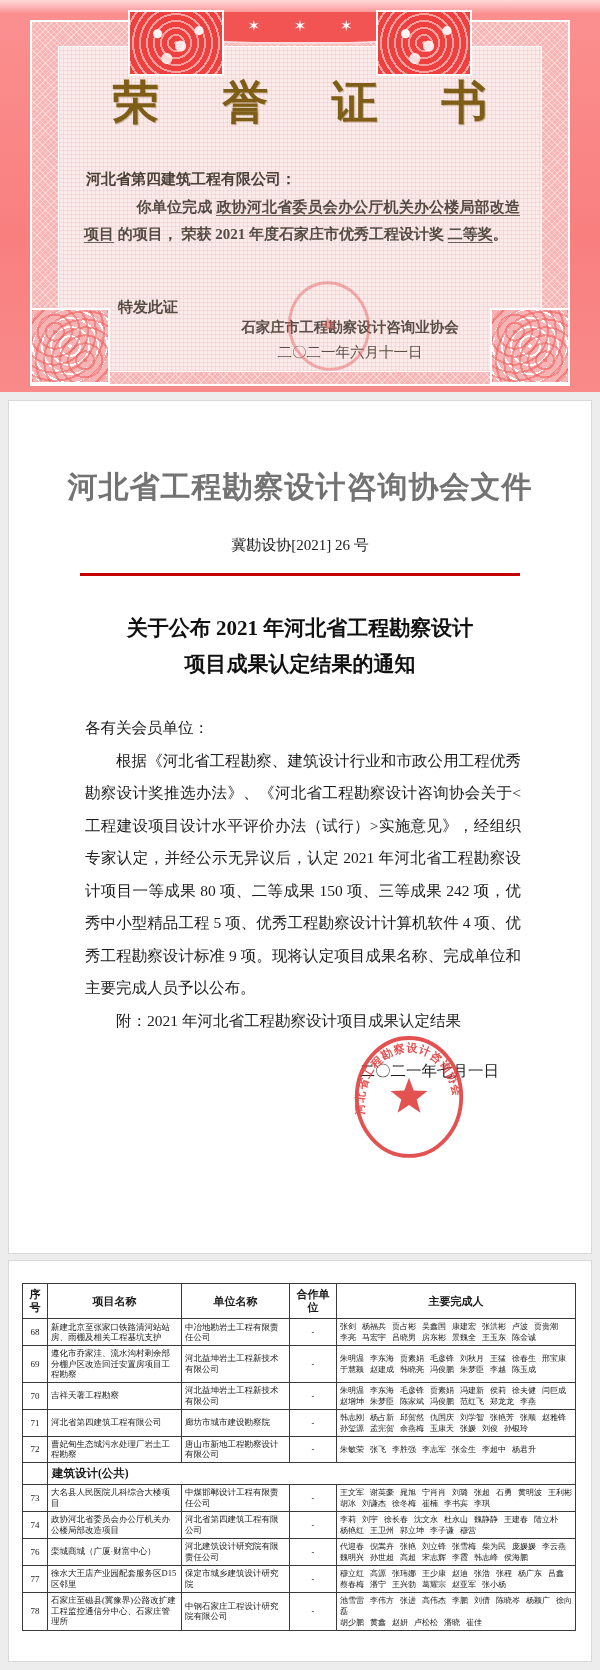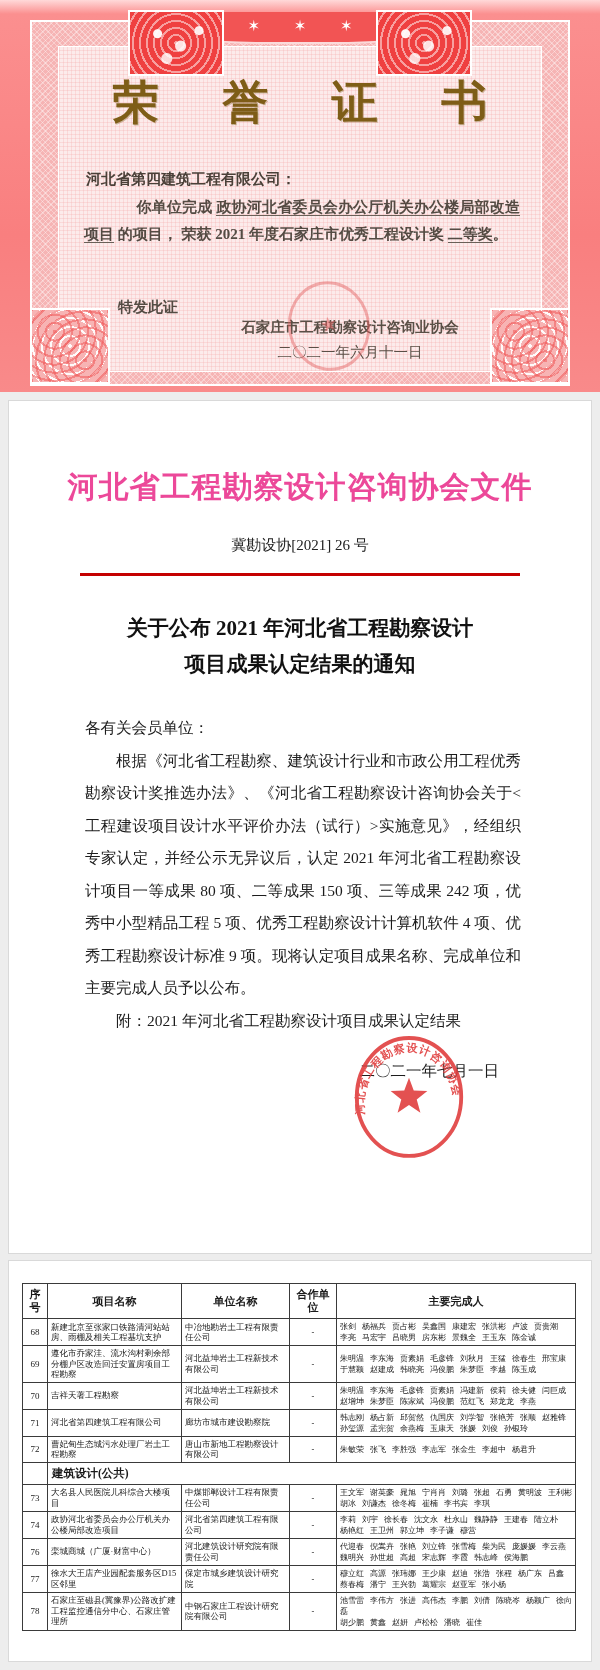--- a/index.html
+++ b/index.html
@@ -81,21 +81,21 @@
     color:rgba(226,92,92,.5);text-align:center;line-height:80px;font-size:20px;
   }
   
   .page{
     position:relative;margin:0 8px;background:#ffffff;
     border:1px solid #d9d9d9;box-sizing:border-box;
   }
   .doc-page{margin-top:8px;height:854px;}
   .doc-title{
     margin:66px 0 0 0;text-align:center;
-    font-size:30px;font-weight:bold;color:#ec4899;letter-spacing:1px;
+    font-size:30px;font-weight:bold;color:#737373;letter-spacing:1px;
   }
   .doc-number{margin-top:28px;text-align:center;font-size:15px;color:#222;}
   .doc-redline{margin:18px auto 0 auto;width:440px;height:3px;background:#c40000;}
   .doc-heading{margin-top:34px;text-align:center;font-size:21px;font-weight:bold;color:#111;line-height:36px;}
   .doc-body{margin:30px 70px 0 76px;font-size:15.5px;color:#1c1c1c;line-height:32.5px;text-align:justify;}
   .doc-body p{margin:0;text-indent:2em;}
   .doc-salutation{text-indent:0 !important;}
   .doc-date{margin-top:24px;text-align:right;padding-right:92px;font-size:15.5px;color:#1c1c1c;}
   .doc-seal{position:absolute;left:342px;top:630px;width:116px;height:130px;opacity:.88;}
   

